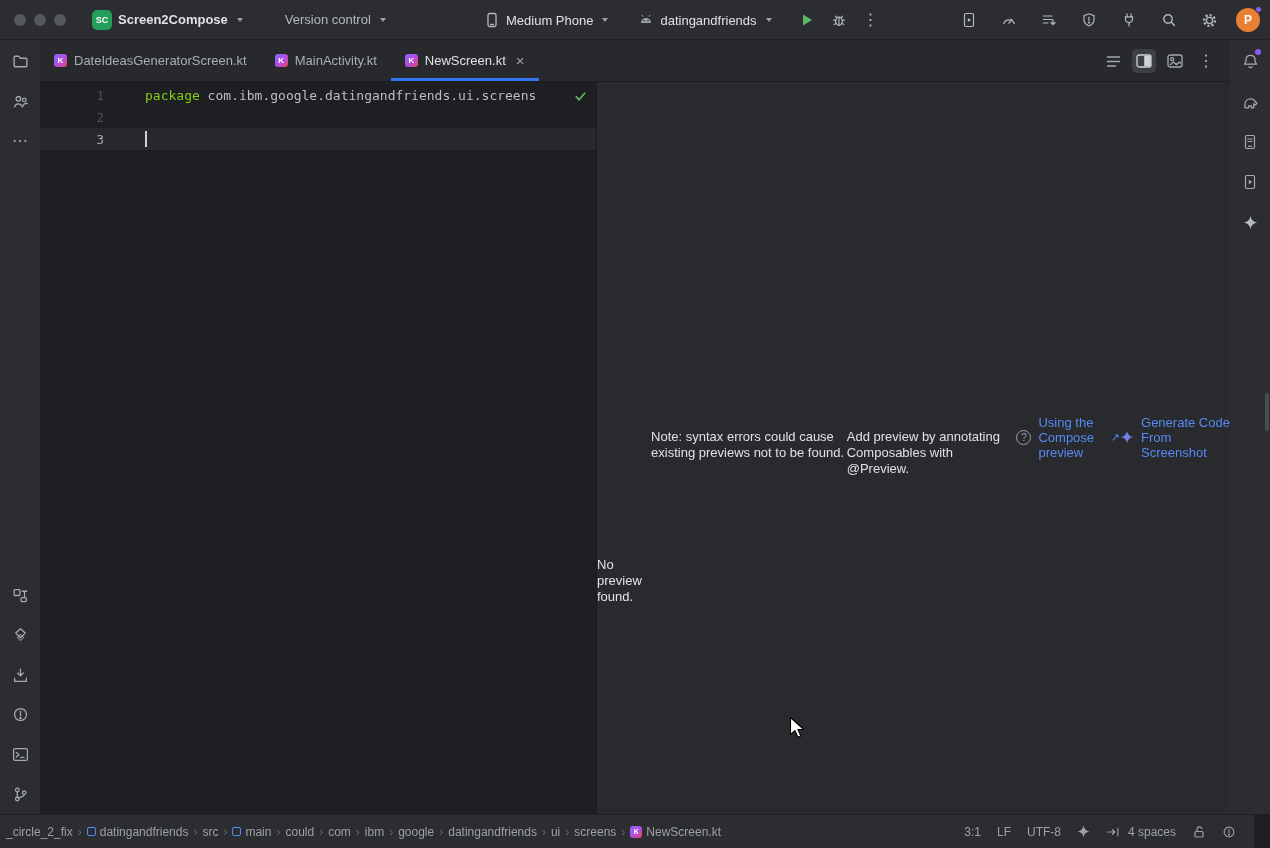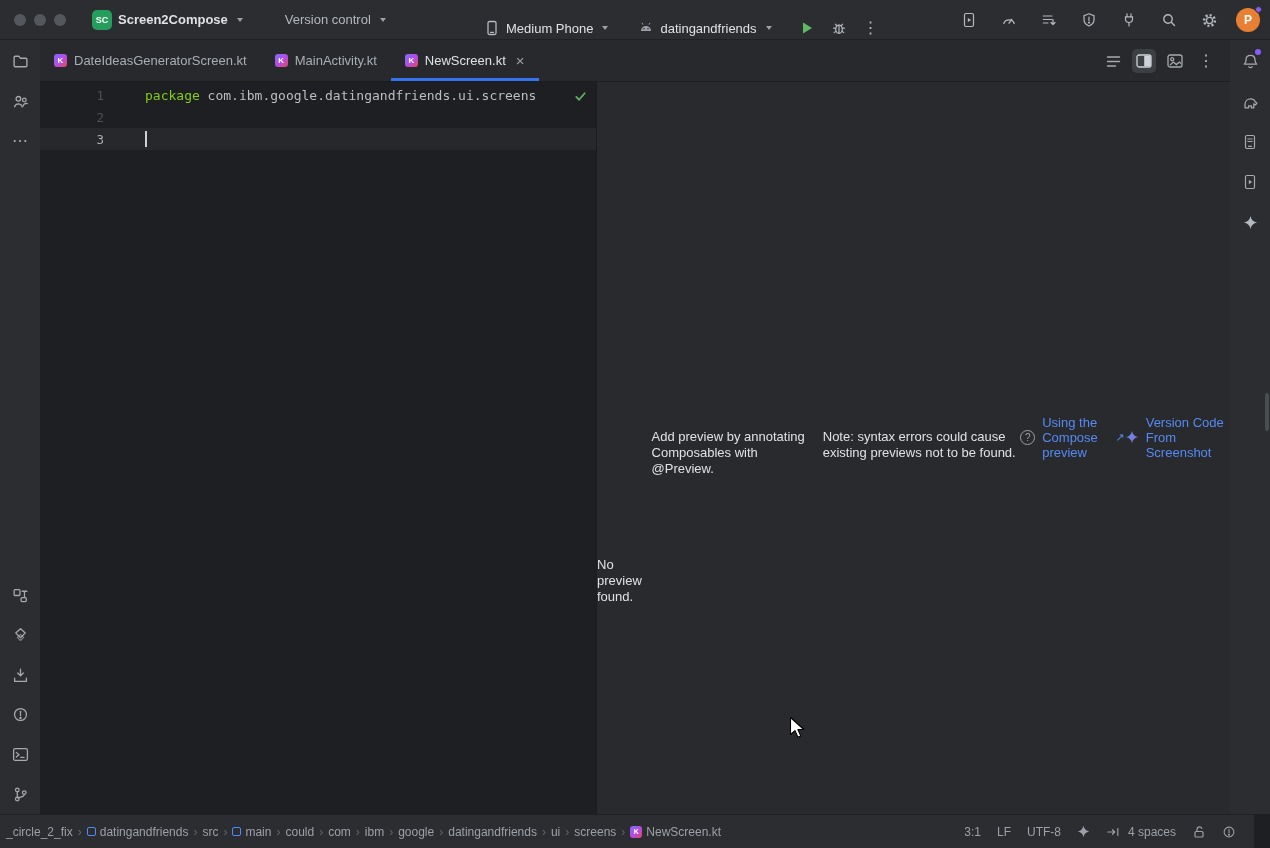--- a/index.html
+++ b/index.html
@@ -13,21 +13,21 @@
   .traffic { display:flex; gap:8px; margin-left:14px; }
   .tl { width:12px; height:12px; border-radius:50%; background:#54575c; }
   .tb-btn { display:flex; align-items:center; gap:6px; height:28px; padding:0 8px;
     border-radius:6px; font-size:13px; color:#dfe1e5; cursor:default; }
   .proj-badge { width:20px; height:20px; border-radius:5px; background:#259d5d; color:#fff;
     font-size:9px; font-weight:700; display:flex; align-items:center; justify-content:center; }
   .proj-name { font-weight:600; }
   .vc-label { color:#b4b8bf; }
   .chev { width:0; height:0; border-left:3.5px solid transparent; border-right:3.5px solid transparent;
     border-top:4px solid #9da0a8; margin-left:3px; }
-  .tb-center { position:absolute; left:476px; top:8px; height:40px; display:flex; align-items:center; }
+  .tb-center { position:absolute; left:476px; top:0; height:40px; display:flex; align-items:center; }
   .tb-right { position:absolute; right:10px; top:0; height:40px; display:flex; align-items:center; gap:14px; }
   .ic { width:26px; height:26px; display:flex; align-items:center; justify-content:center;
     border-radius:6px; flex:none; }
   .kebab { color:#b4b8bf; font-size:16px; line-height:1; }
   .avatar { position:relative; width:24px; height:24px; border-radius:50%; background:#e97f33;
     display:flex; align-items:center; justify-content:center; color:#fff; font-size:12px; font-weight:700; }
   .avatar-dot { position:absolute; top:-2px; right:-2px; width:7px; height:7px; border-radius:50%;
     background:#8a5cf6; border:1.5px solid #2b2d30; }
 
   
@@ -386,42 +386,42 @@
       <span>
         <svg width="13" height="13" viewBox="0 0 14 14" fill="none" stroke="#5fad65" stroke-width="2" stroke-linecap="round" stroke-linejoin="round">
           <path d="M2.5 7.5 L5.5 10.5 L11.5 3.5"></path>
         </svg>
       </span>
     </div>
   </section>
 
   <section class="preview">
     <div class="pv-msg first">No preview found.</div>
+    <div class="pv-msg">Note: syntax errors could cause existing previews not to be found.</div>
     <div class="pv-msg">Add preview by annotating Composables with @Preview.</div>
-    <div class="pv-msg">Note: syntax errors could cause existing previews not to be found.</div>
     <div class="pv-link-row">
       <span class="qicon">
           <span>?</span>
         </span>
       <span class="pv-link">Using the Compose preview</span>
       <span class="ext">↗</span>
     </div>
     <div class="pv-link-row">
       <span>
         <svg width="14" height="14" viewBox="0 0 16 16">
           <defs>
               <linearGradient id="gg" x1="0" y1="0" x2="1" y2="1">
             <stop offset="0" stop-color="#4c8df6"></stop>
                 <stop offset="1" stop-color="#9b72cb"></stop>
           </linearGradient>
             </defs>
           <path d="M8 1 C8.6 4.8 11.2 7.4 15 8 C11.2 8.6 8.6 11.2 8 15 C7.4 11.2 4.8 8.6 1 8 C4.8 7.4 7.4 4.8 8 1 Z" fill="url(#gg)"></path>
         </svg>
       </span>
-      <span class="pv-link">Version Code From Screenshot</span>
+      <span class="pv-link">Generate Code From Screenshot</span>
     </div>
   </section>
 
   <nav class="rightbar">
     <div class="abi bell-wrap" style="top:8px">
       <span>
         <svg width="17" height="17" viewBox="0 0 16 16" fill="none" stroke="#a6a9ae" stroke-width="1.2" stroke-linecap="round" stroke-linejoin="round">
           <path d="M8 2.2 c2.7 0 4.2 1.8 4.2 4.1 c0 2.8 1 3.6 1.6 4.2 H2.2 c.6-.6 1.6-1.4 1.6-4.2 C3.8 4 5.3 2.2 8 2.2 z"></path>
           <path d="M6.5 12.8 a1.6 1.6 0 0 0 3 0"></path>
         </svg>

